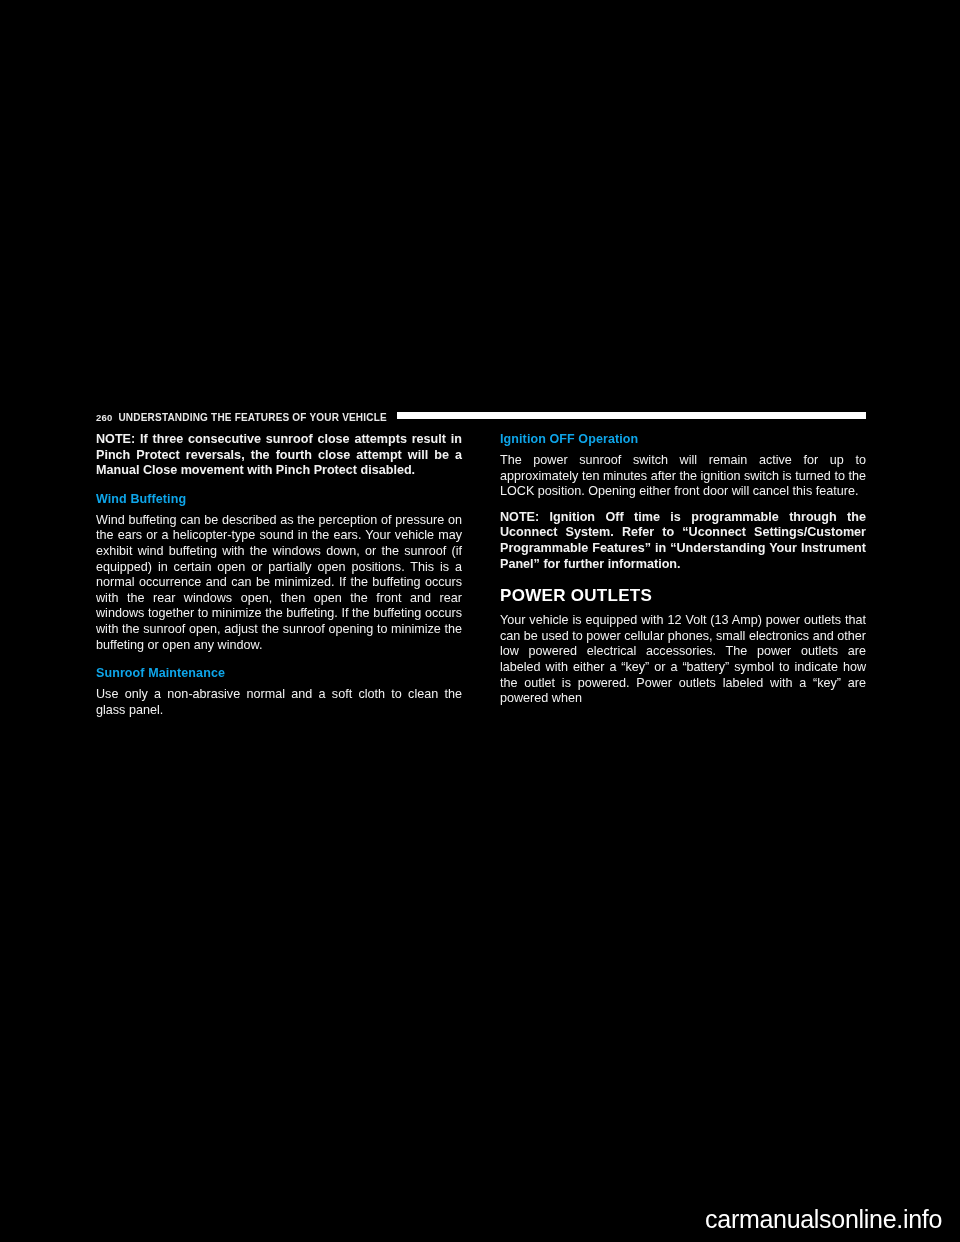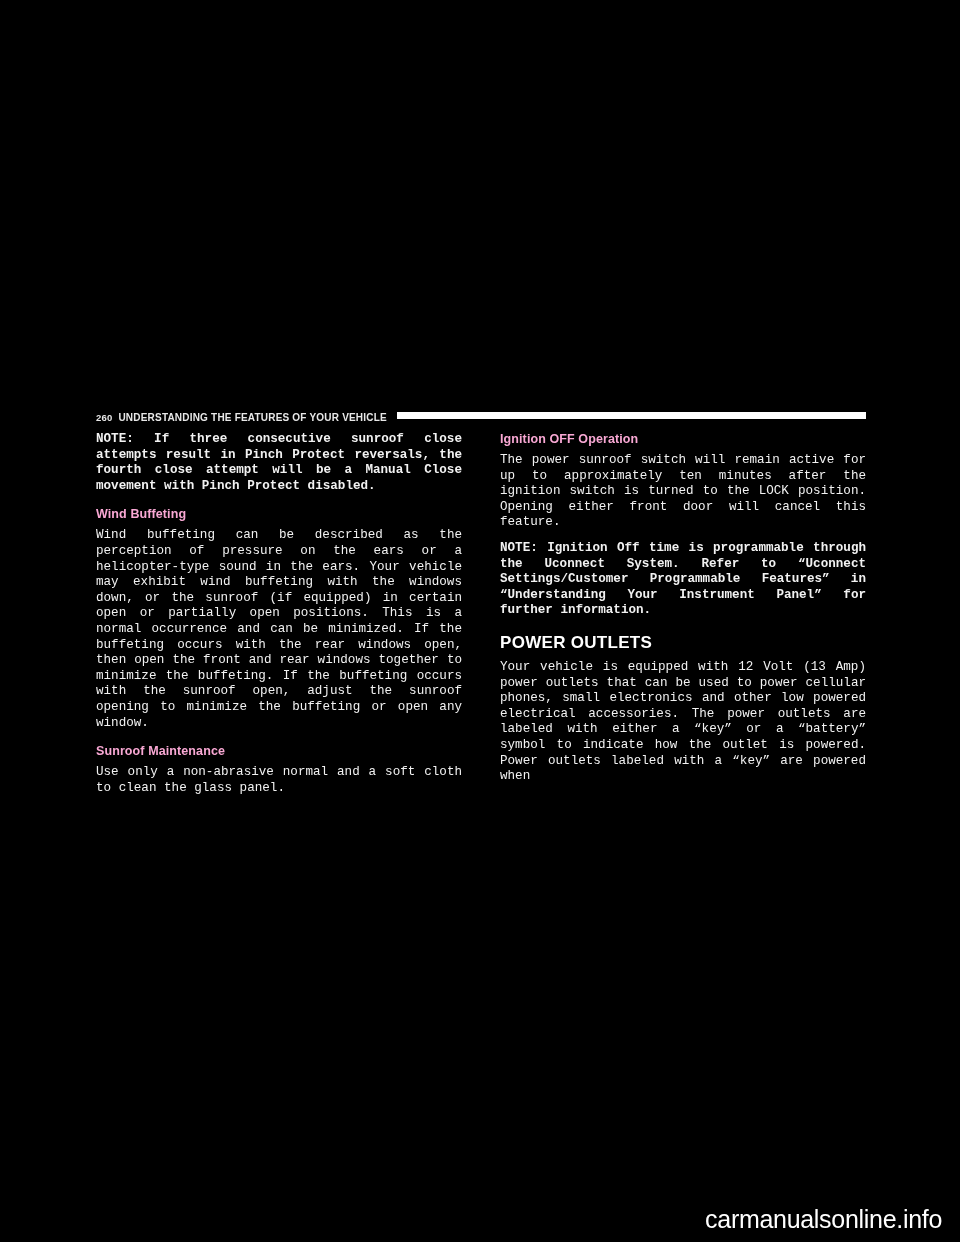--- a/index.html
+++ b/index.html
@@ -70,35 +70,35 @@
   .col {
     width: 366px;
   }
 
   h2.sec {
     font-family: "Liberation Sans", sans-serif;
     font-size: 12.5px;
     font-weight: bold;
     margin: 13px 0 7px 0;
     letter-spacing: 0.1px;
-    color: #f9a8d4;
+    color: #0ea5e9;
   }
   h2.sec.first { margin-top: 0; }
 
   h2.caps {
     font-family: "Liberation Sans", sans-serif;
     font-size: 17px;
     font-weight: bold;
     margin: 14px 0 7px 0;
     letter-spacing: 0.3px;
     color: #ffffff;
   }
 
   p.body {
-    font-family: Liberation Mono, monospace;
+    font-family: Liberation Sans, sans-serif;
     font-size: 12.6px;
     line-height: 15.6px;
     margin: 0 0 10px 0;
     text-align: justify;
     text-justify: inter-word;
     color: #f2f2f2;
     hyphens: auto;
   }
   p.body:last-child { margin-bottom: 16px; }
 

